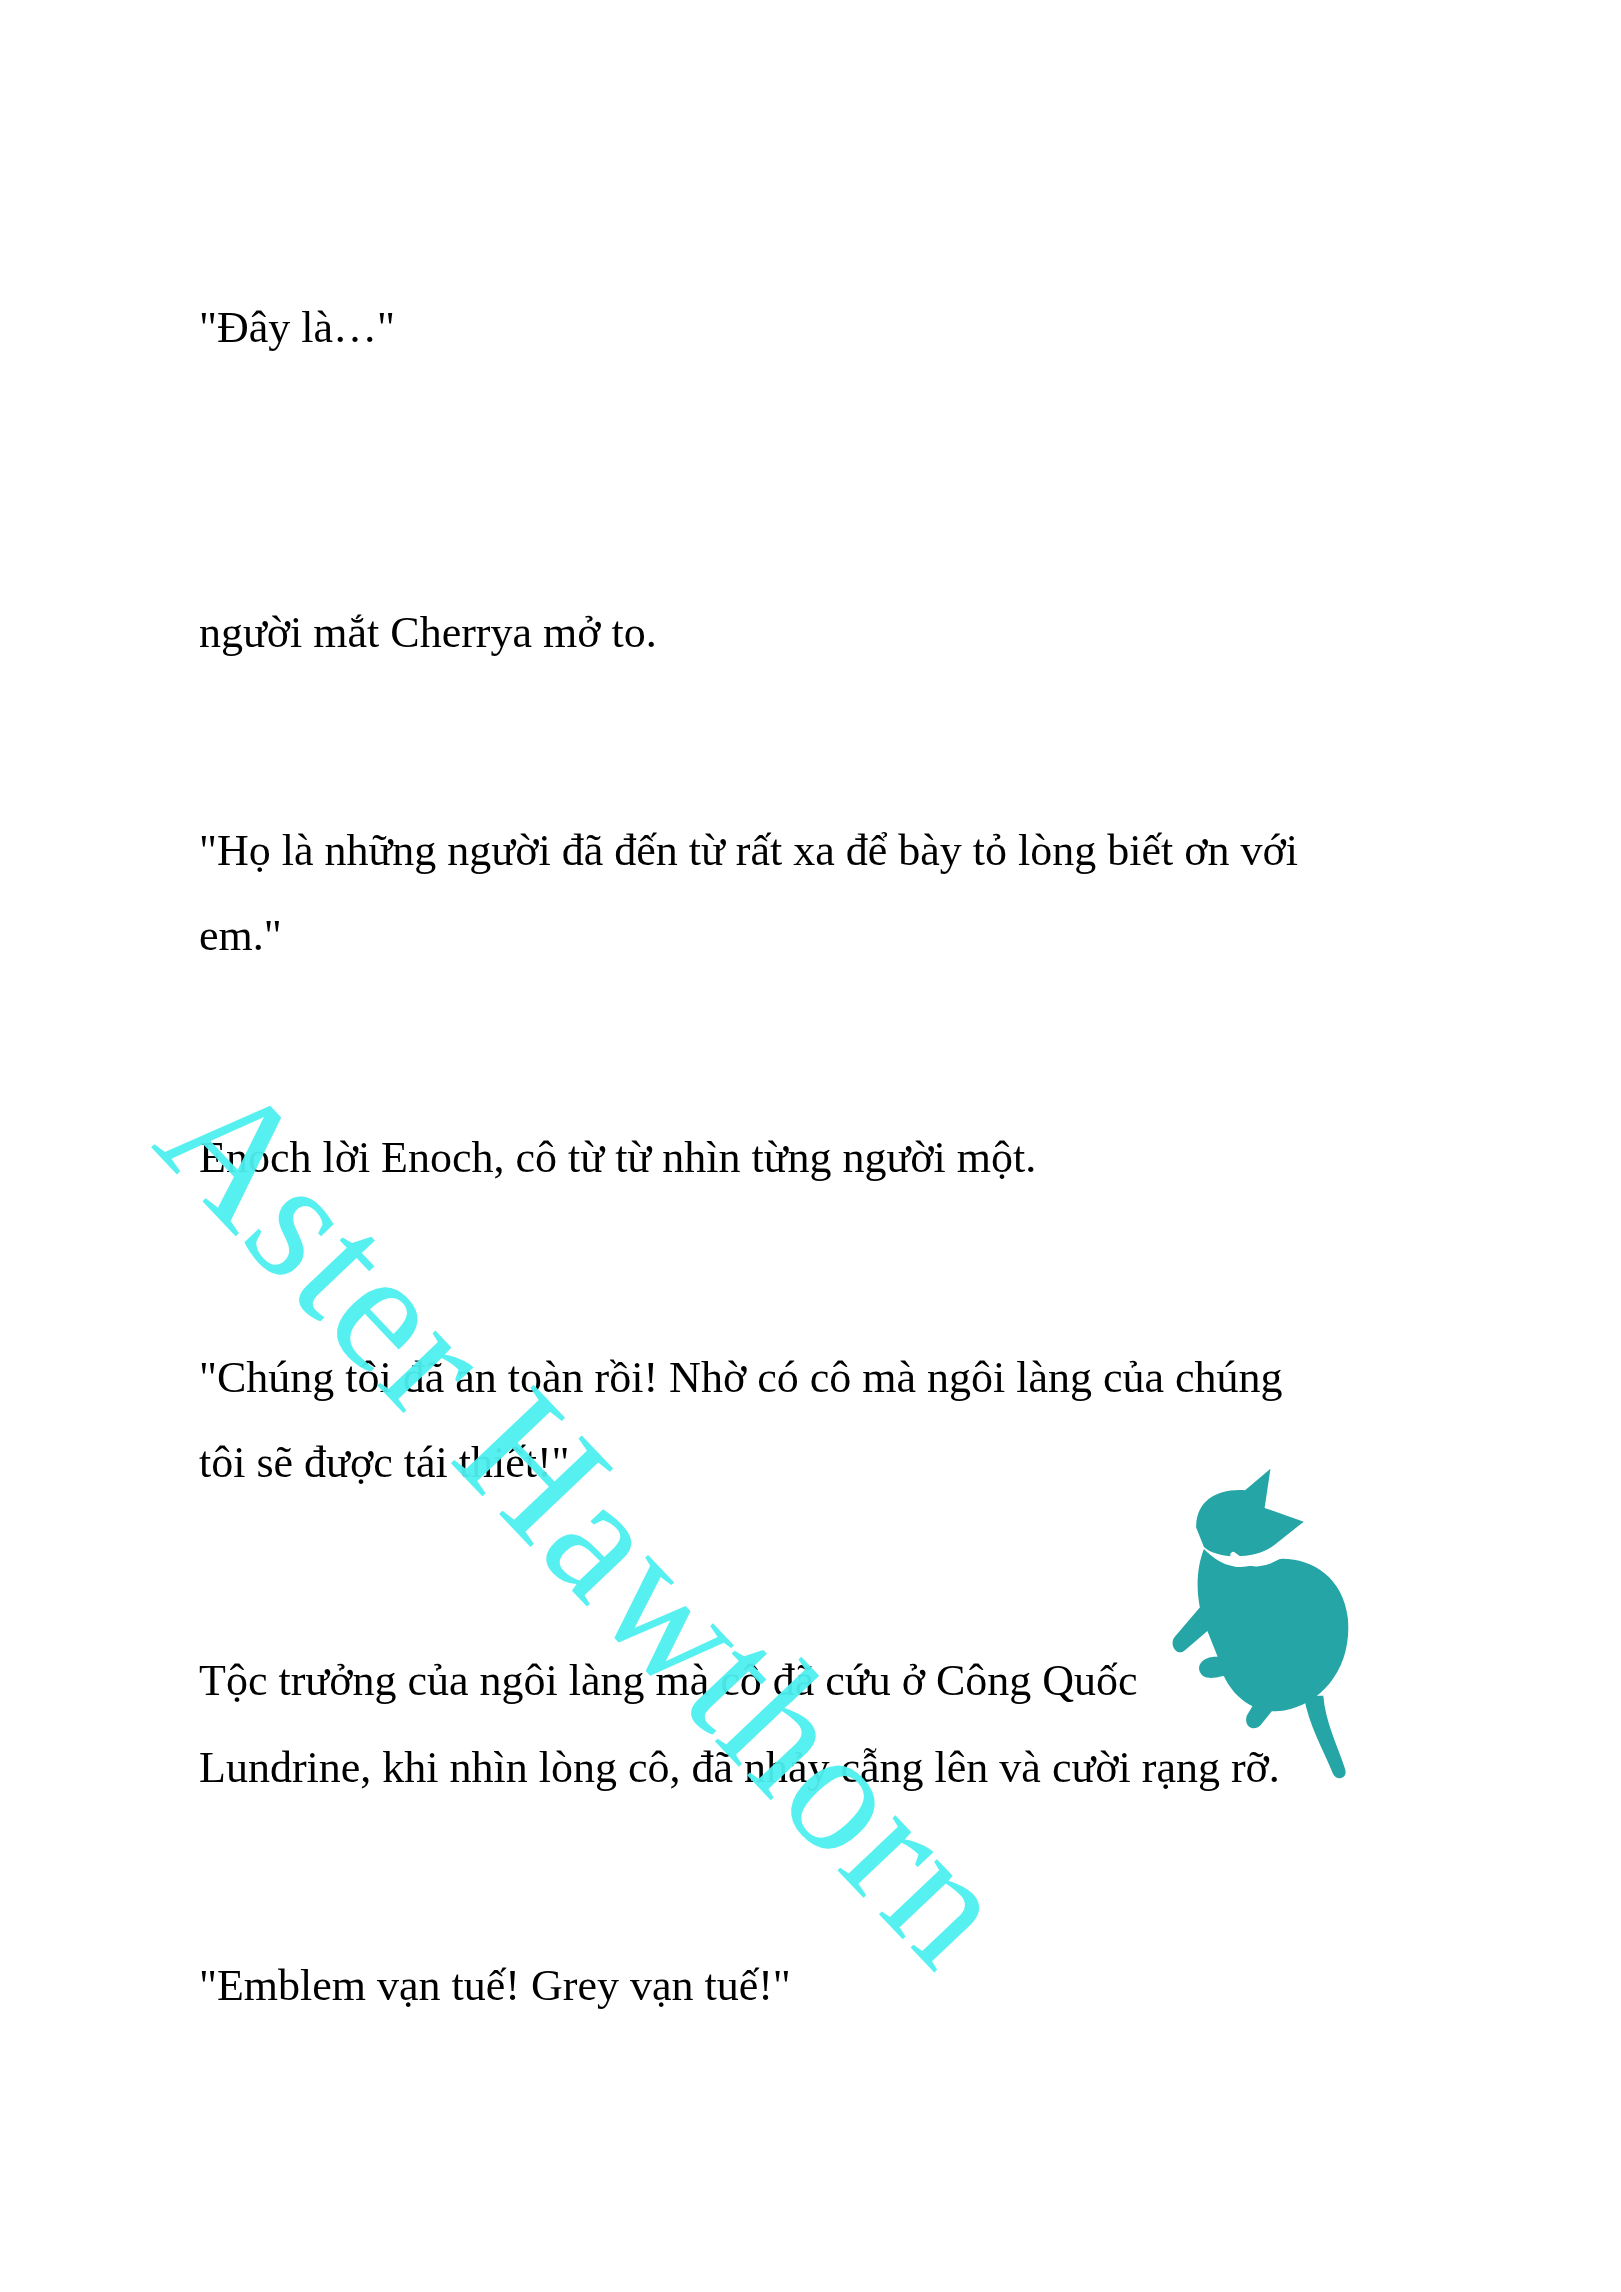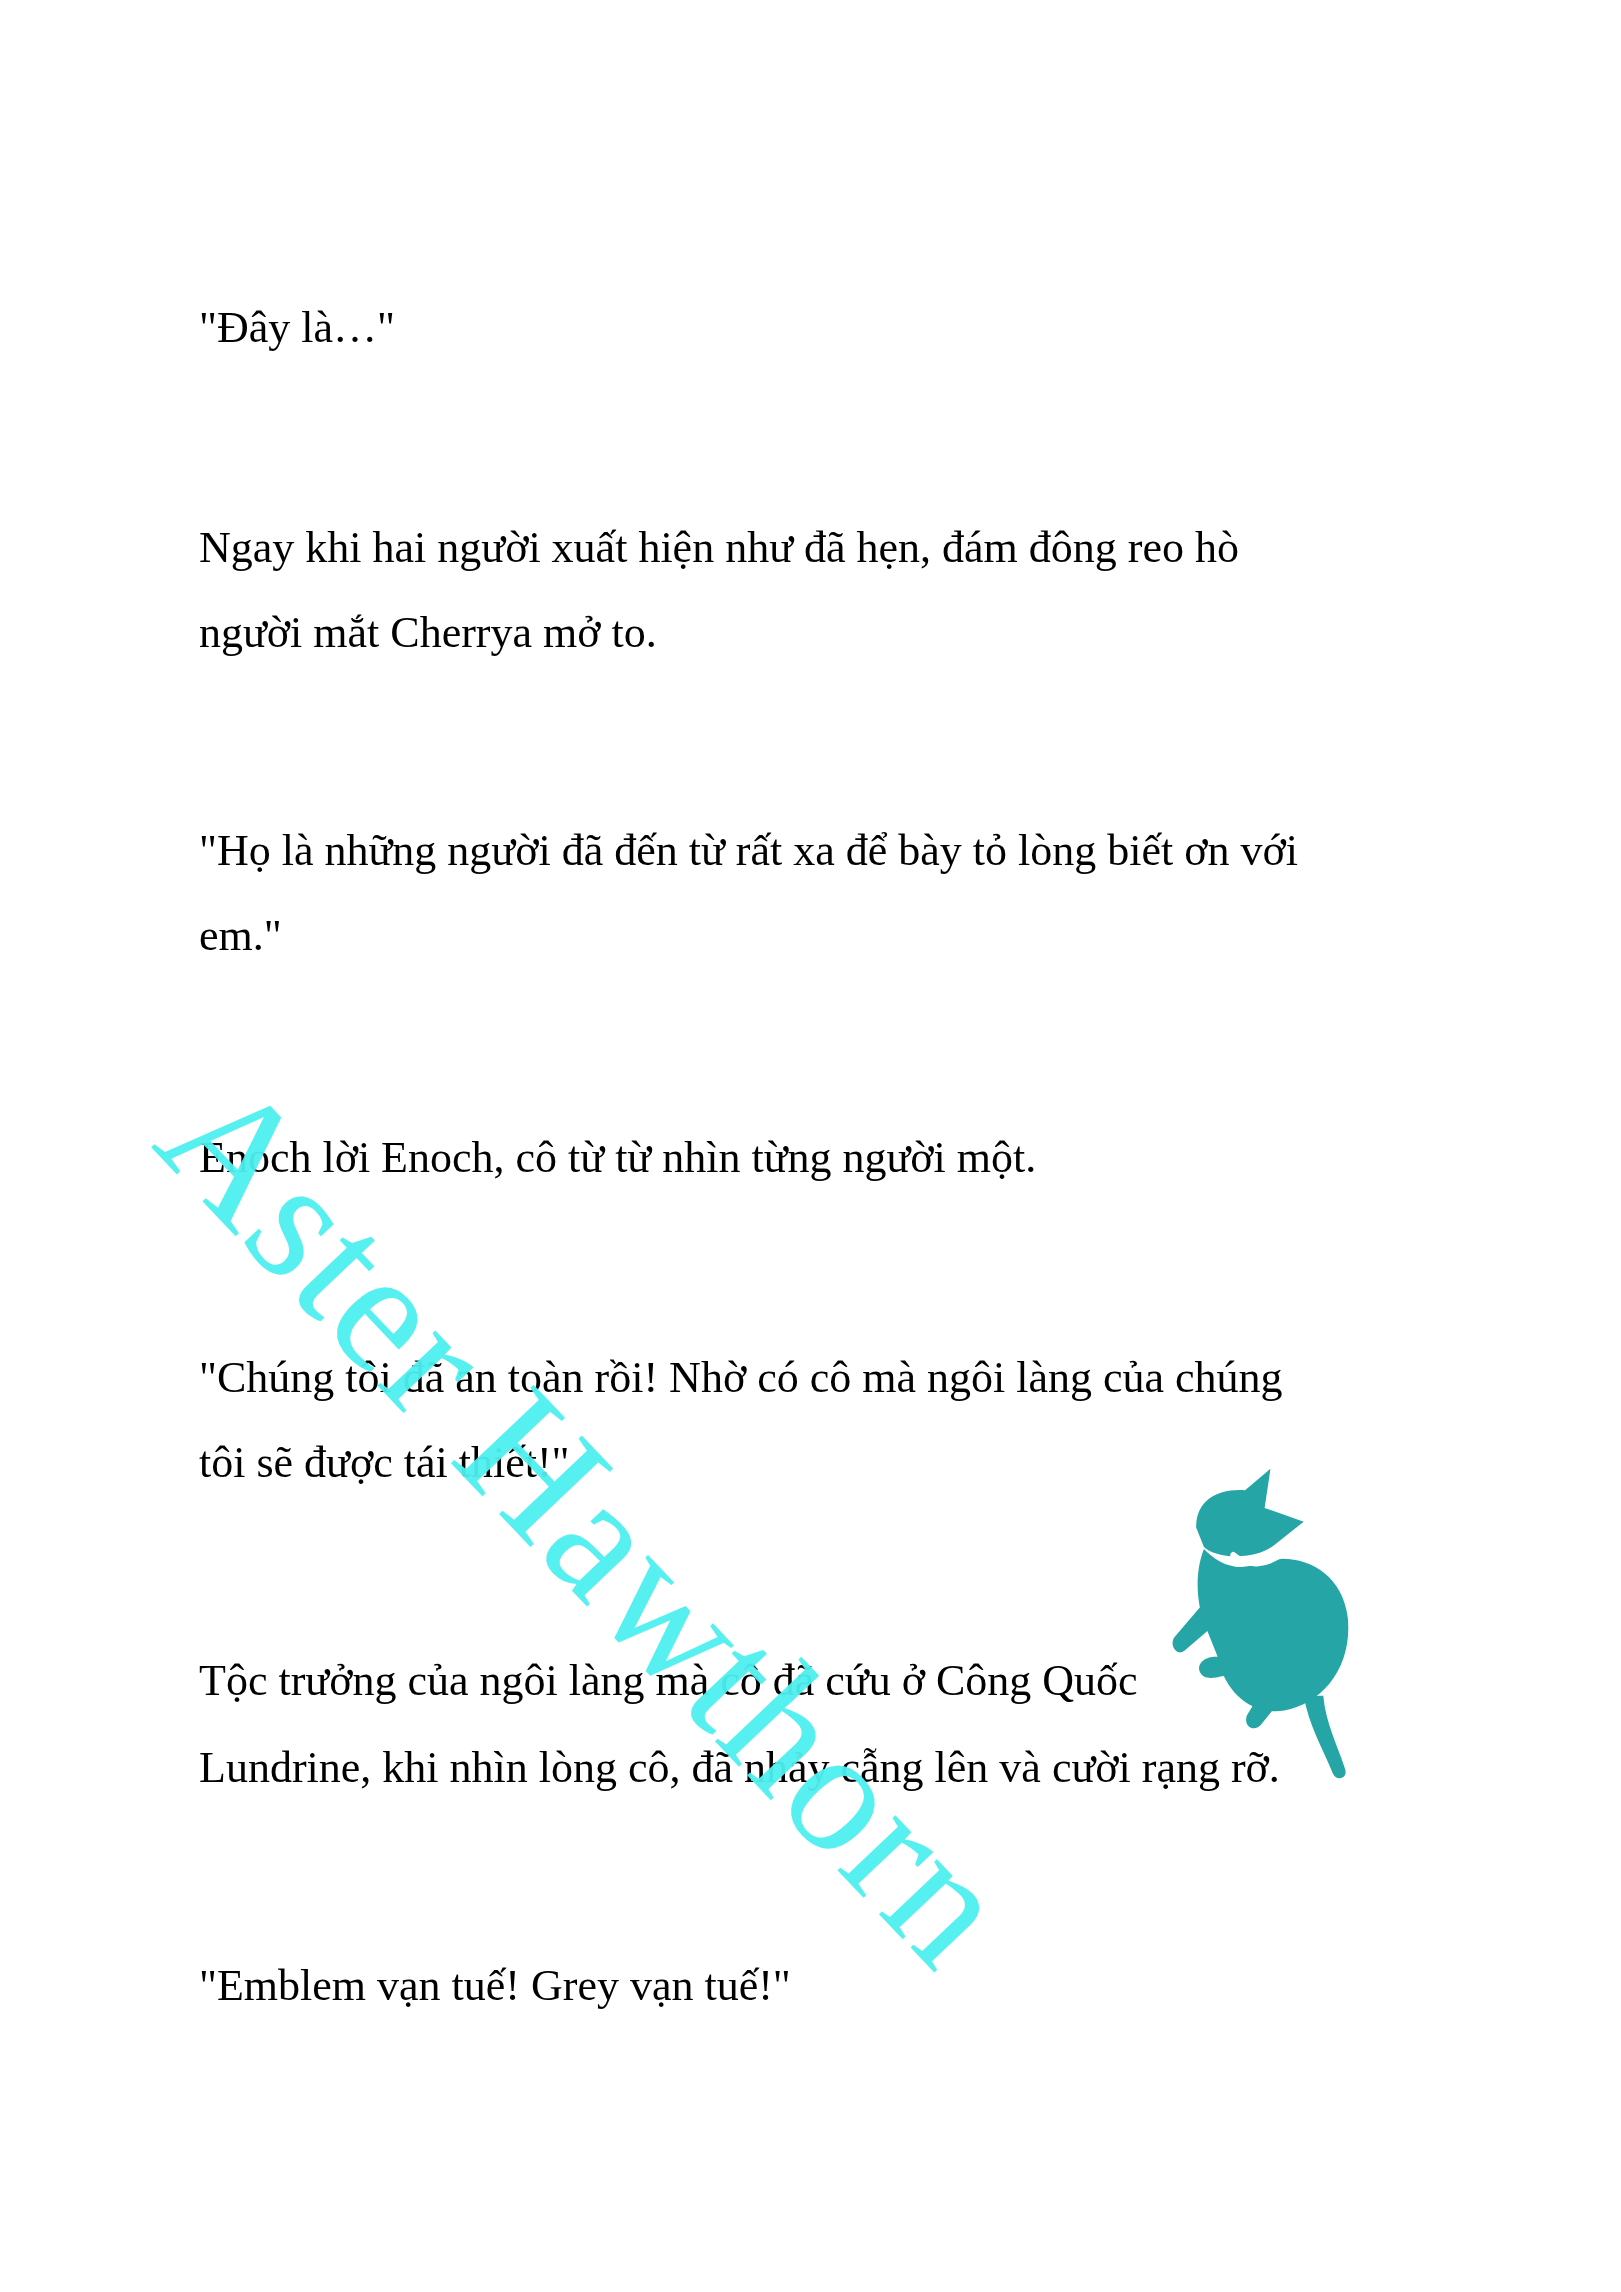--- a/index.html
+++ b/index.html
@@ -21,21 +21,20 @@
   }
   .cat { position: absolute; left: 1157px; top: 1451px; width: 225px; height: 333px; }
 </style>
 </head>
 <body>
 
 <div class="page">
 
   <div class="line" style="top:306px">"Đây là…"</div>
 
-  <div class="line" style="top:526px">Ngay khi hai người xuất hiện như đã hẹn, đám đông reo hò</div>
   <div class="line" style="top:611px">người mắt Cherrya mở to.</div>
 
   <div class="line" style="top:829px">"Họ là những người đã đến từ rất xa để bày tỏ lòng biết ơn với</div>
   <div class="line" style="top:914px">em."</div>
 
   <div class="line" style="top:1136px">Enoch lời Enoch, cô từ từ nhìn từng người một.</div>
 
   <div class="line" style="top:1356px">"Chúng tôi đã an toàn rồi! Nhờ có cô mà ngôi làng của chúng</div>
   <div class="line" style="top:1441px">tôi sẽ được tái thiết!"</div>
 

